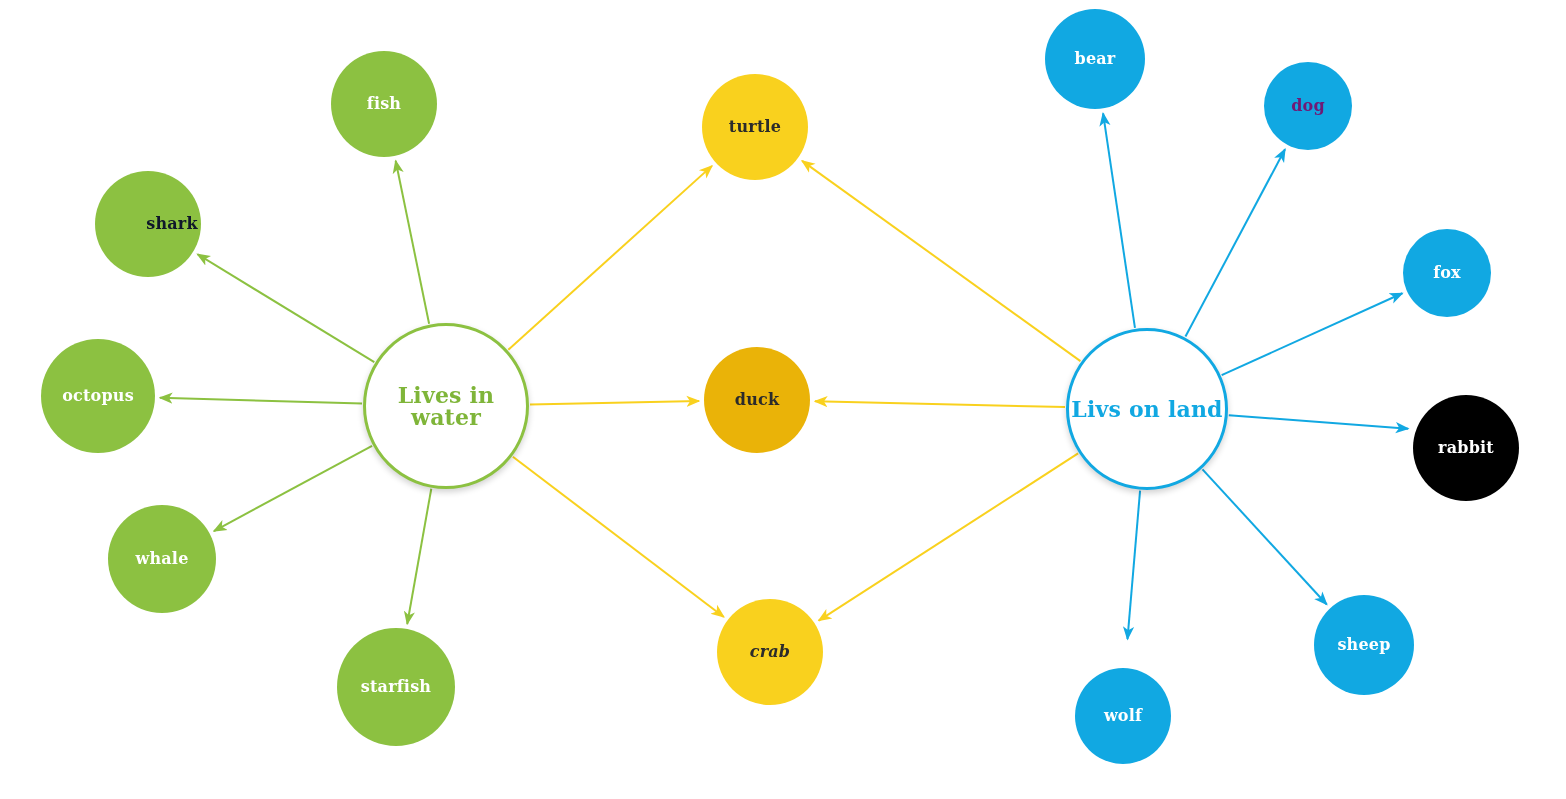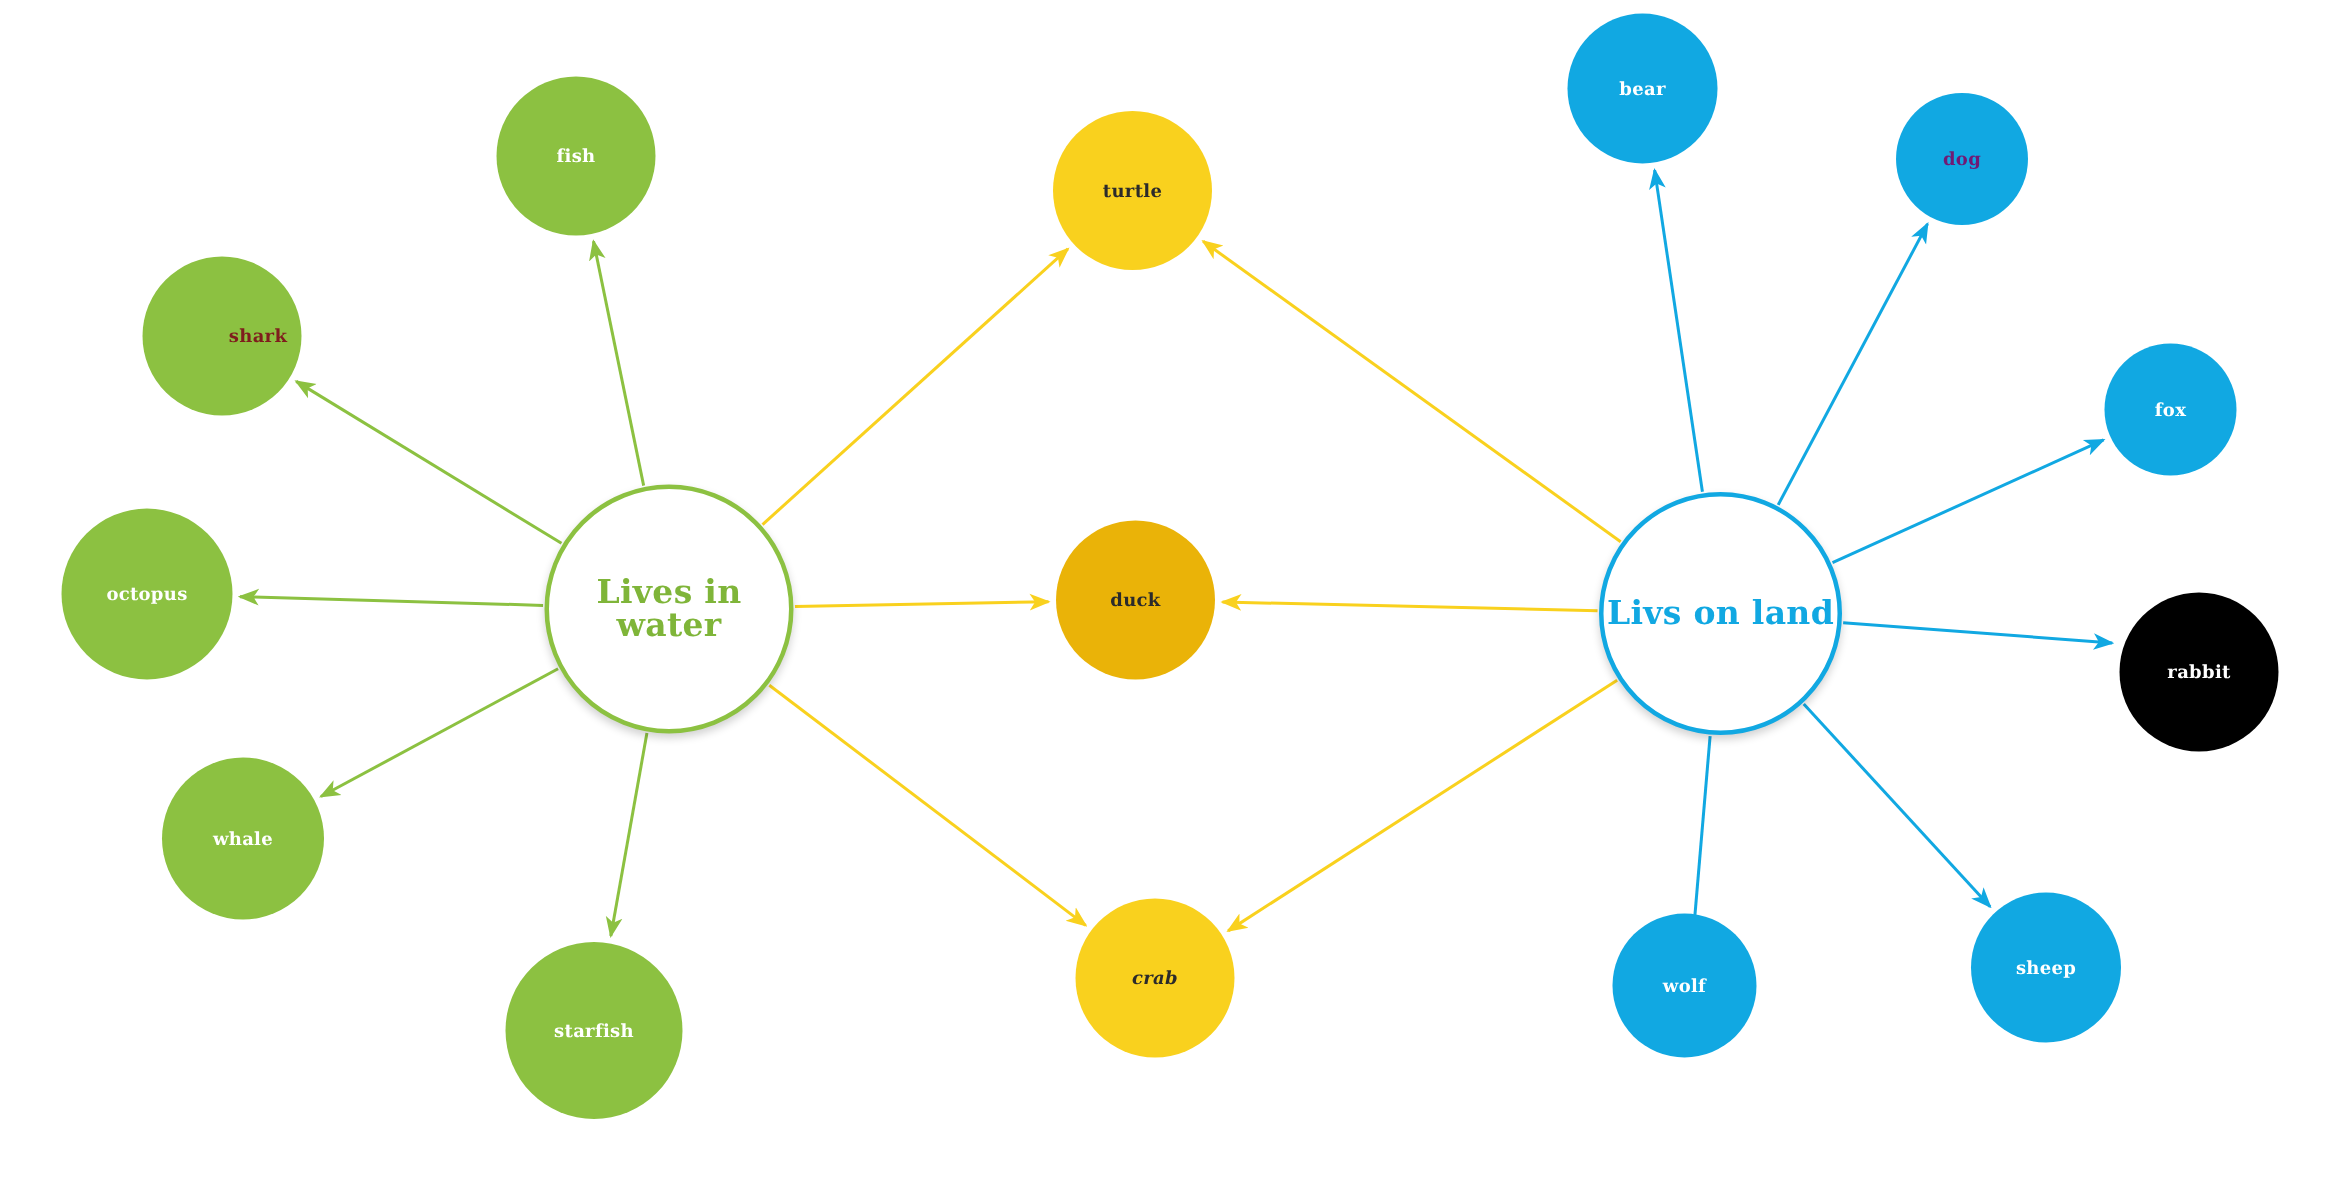--- a/index.html
+++ b/index.html
@@ -34,21 +34,21 @@
     box-sizing: border-box;
   }
   .node-label {
     font-family: "DejaVu Serif", serif;
     font-weight: bold;
     letter-spacing: 0.2px;
     line-height: 1;
     user-select: none;
   }
   .leaf .node-label {
-    font-size: 12px;
+    font-size: 16px;
   }
   .hub {
     background: #ffffff;
     border-style: solid;
     box-shadow: 0 3px 6px rgba(0,0,0,0.18);
   }
   .hub .node-label {
     font-size: 22px;
   }
 </style>
@@ -90,21 +90,21 @@
       <div class="node hub" style="left: 363px; top: 323px; width: 166px; height: 166px; border-width: 3px; border-color: rgb(140, 193, 65);">
         <span class="node-label" style="color: rgb(127, 181, 57);">Lives in water</span>
       </div>
       <div class="node hub" style="left: 1066px; top: 328px; width: 162px; height: 162px; border-width: 3px; border-color: rgb(17, 168, 226);">
         <span class="node-label" style="color: rgb(17, 168, 226);">Livs on land</span>
       </div>
       <div class="node leaf" style="left: 331px; top: 51px; width: 106px; height: 106px; background: rgb(140, 193, 65);">
         <span class="node-label" style="color: rgb(255, 255, 255);">fish</span>
       </div>
       <div class="node leaf" style="left: 95px; top: 171px; width: 106px; height: 106px; background: rgb(140, 193, 65);">
-        <span class="node-label" style="color: #7f1d1d; margin-left: 48px;">shark</span>
+        <span class="node-label" style="color: #0f172a; margin-left: 48px;">shark</span>
       </div>
       <div class="node leaf" style="left: 41px; top: 339px; width: 114px; height: 114px; background: rgb(140, 193, 65);">
         <span class="node-label" style="color: rgb(255, 255, 255);">octopus</span>
       </div>
       <div class="node leaf" style="left: 108px; top: 505px; width: 108px; height: 108px; background: rgb(140, 193, 65);">
         <span class="node-label" style="color: rgb(255, 255, 255);">whale</span>
       </div>
       <div class="node leaf" style="left: 337px; top: 628px; width: 118px; height: 118px; background: rgb(140, 193, 65);">
         <span class="node-label" style="color: rgb(255, 255, 255);">starfish</span>
       </div>
@@ -125,17 +125,17 @@
       </div>
       <div class="node leaf" style="left: 1403px; top: 229px; width: 88px; height: 88px; background: rgb(17, 168, 226);">
         <span class="node-label" style="color: rgb(255, 255, 255);">fox</span>
       </div>
       <div class="node leaf" style="left: 1413px; top: 395px; width: 106px; height: 106px; background: #000000;">
         <span class="node-label" style="color: rgb(255, 255, 255);">rabbit</span>
       </div>
       <div class="node leaf" style="left: 1314px; top: 595px; width: 100px; height: 100px; background: rgb(17, 168, 226);">
         <span class="node-label" style="color: rgb(255, 255, 255);">sheep</span>
       </div>
-      <div class="node leaf" style="left: 1075px; top: 609px; width: 96px; height: 96px; background: rgb(17, 168, 226);">
+      <div class="node leaf" style="left: 1075px; top: 668px; width: 96px; height: 96px; background: rgb(17, 168, 226);">
         <span class="node-label" style="color: rgb(255, 255, 255);">wolf</span>
       </div>
     </div>
 </div>
 
 </body></html>

